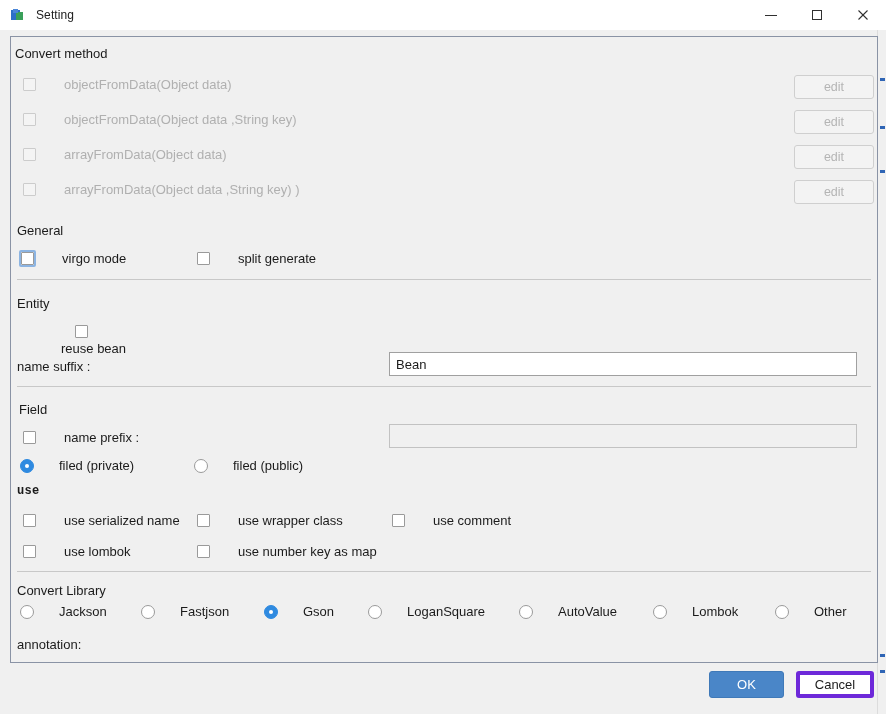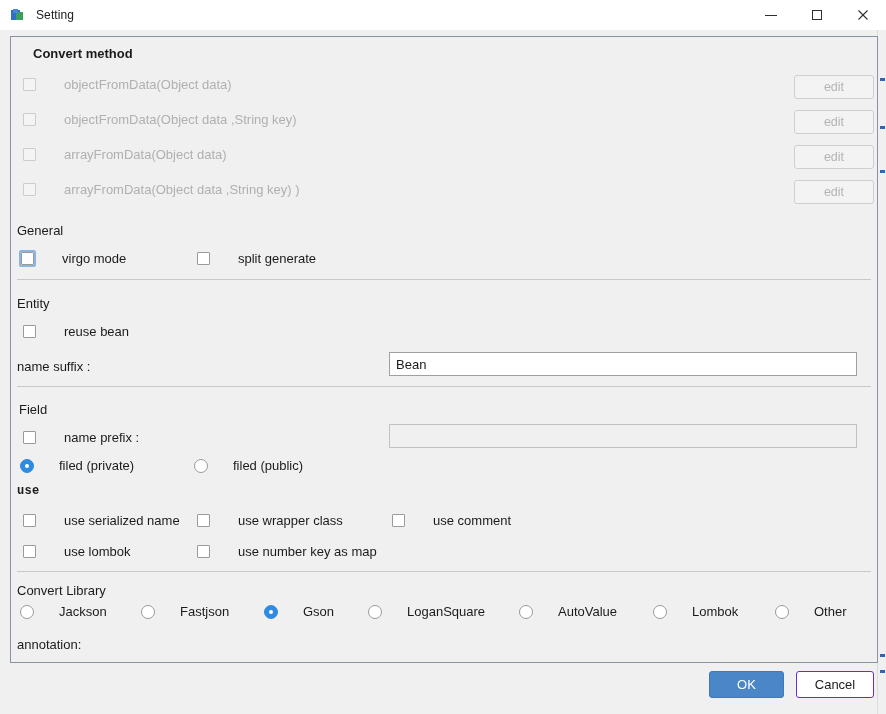--- a/index.html
+++ b/index.html
@@ -257,21 +257,21 @@
     justify-content: center;
     box-sizing: border-box;
   }
   .btn-ok {
     background: #4a86c8;
     border: 1px solid #3f79b8;
     color: #ffffff;
   }
   .btn-cancel {
     background: #ffffff;
-    border: 1px solid #6d28d9;
+    border: 4px solid #6d28d9;
     color: #1b1b1b;
   }
 </style>
 </head>
 <body>
 
 <div class="window">
 
   <div class="titlebar">
     <div class="title-icon">
@@ -306,21 +306,21 @@
     <div class="scroll-strip">
       <div class="tick" style="top:48px;"></div>
       <div class="tick" style="top:96px;"></div>
       <div class="tick" style="top:140px;"></div>
       <div class="tick" style="top:624px;"></div>
       <div class="tick" style="top:640px;"></div>
     </div>
 
     <div class="panel">
 
-      <div class="sect-title" style="left:22px; top:9px;font-weight:bold;">Convert method</div>
+      <div class="sect-title" style="left:4px; top:9px;">Convert method</div>
 
       <div class="row" style="left:9px; top:38px;">
         <span class="cb-wrap">
             <span class="cb disabled"></span>
           </span>
         <span class="lbl disabled">objectFromData(Object data)</span>
       </div>
       <div class="edit-btn" style="left:783px; top:38px;">
         <span>edit</span>
       </div>
@@ -367,21 +367,21 @@
         <span class="cb-wrap">
             <span class="cb"></span>
           </span>
         <span class="lbl">split generate</span>
       </div>
 
       <div class="divider" style="top:242px;"></div>
 
       <div class="sect-title" style="left:6px; top:259px;">Entity</div>
 
-      <div class="row" style="left:9px; top:285px;">
+      <div class="row" style="left:25px; top:285px;flex-direction:column;">
         <span class="cb-wrap">
             <span class="cb"></span>
           </span>
         <span class="lbl">reuse bean</span>
       </div>
 
       <div class="sect-title" style="left:6px; top:322px;">name suffix :</div>
       <input class="text-input" style="left: 378px; top: 315px; width: 468px;" value="Bean">
 
       <div class="divider" style="top:349px;"></div>

